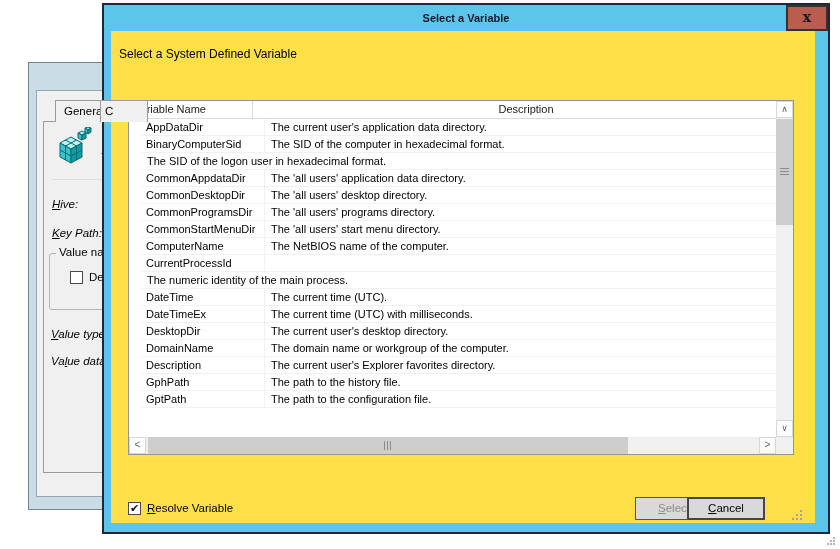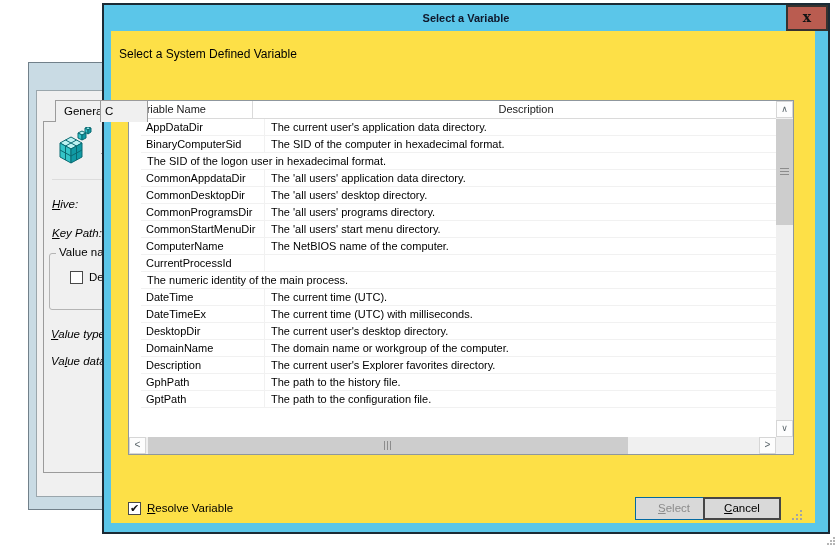--- a/index.html
+++ b/index.html
@@ -107,21 +107,21 @@
   .sb-corner { position:absolute; right:0; bottom:0; width:17px; height:17px; background:#f0f0f0; }
 
   
   .resolve-box { left:17px; top:471px; }
   .resolve-label { position:absolute; left:36px; top:471px; font-size:11.5px; }
   .btn {
     position:absolute; top:466px; width:78px; height:23px; font-size:11.5px;
     text-align:center; background:#d9d9d9;
   }
   .btn-select { left:524px; border:1px solid #0369a1; color:#8b8b8b; line-height:21px; }
-  .btn-cancel { left:592px; border:2px solid #464646; color:#000; line-height:19px; cursor:pointer; }
+  .btn-cancel { left:576px; border:2px solid #464646; color:#000; line-height:19px; cursor:pointer; }
   .grip-dots { position:absolute; right:12px; bottom:2px; width:13px; height:13px; }
 
   .page-grip { position:absolute; right:4px; bottom:3px; width:10px; height:9px; }
 </style>
 </head>
 <body>
 
 <div class="bg-dialog">
   <div class="bg-client">
     <div class="bg-tab t1">General</div>

